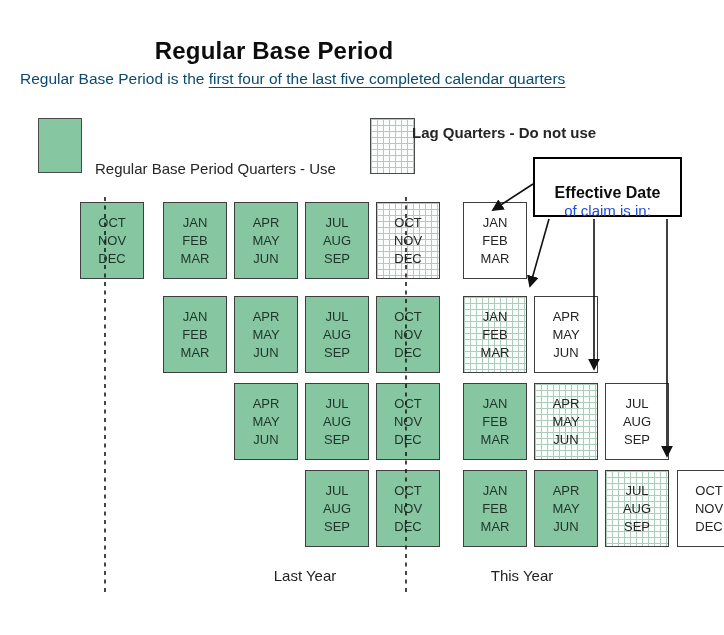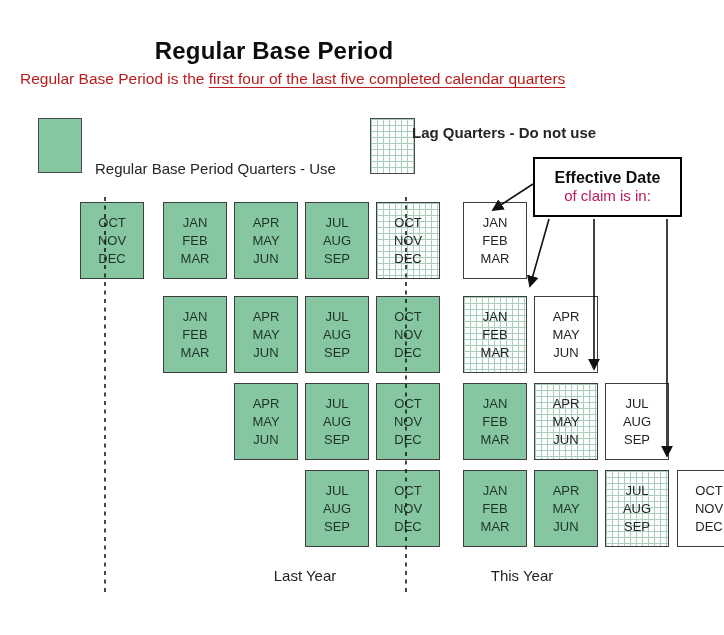--- a/index.html
+++ b/index.html
@@ -5,44 +5,44 @@
   html,body { margin:0; padding:0; background:#ffffff; }
   .page {
     position:relative; width:724px; height:635px; background:#ffffff;
     font-family:"Liberation Sans","DejaVu Sans",sans-serif; color:#1c1c1c;
     overflow:hidden;
   }
   .title {
     position:absolute; top:37px; left:4px; width:540px; text-align:center;
     font-size:24px; font-weight:bold; color:#0d0d0d; letter-spacing:0.2px;
   }
-  .subtitle { position:absolute; top:70px; left:20px; font-size:15.5px; color:#b91c1c; white-space:nowrap; }
+  .subtitle { position:absolute; top:70px; left:20px; font-size:15.5px; color:#0c4a6e; white-space:nowrap; }
   .subtitle .u { text-decoration:underline; text-underline-offset:3px; }
 
   .swatch { position:absolute; box-sizing:border-box; border:1px solid #4a4a4a; }
   .swatch-use { left:38px; top:118px; width:44px; height:55px; background:#86C6A1; }
   .swatch-lag { left:370px; top:118px; width:45px; height:56px; }
   .lagfill {
     background-color:#FCFEFD;
     background-image:
       linear-gradient(#ABCDBB 1px, transparent 1px),
       linear-gradient(90deg, #ABCDBB 1px, transparent 1px);
     background-size:6px 6px;
   }
   .legend-label { position:absolute; font-size:15px; color:#262626; white-space:nowrap; }
   .legend-label-use { left:95px; top:124px;margin-top:36px; }
   .legend-label-lag { left:412px; top:124px;font-weight:bold; }
 
   .callout {
     position:absolute; left:533px; top:157px; width:149px; height:60px;
     box-sizing:border-box; border:2px solid #000; background:#fff;
-    text-align:center; padding-top:9px; z-index:3;
+    text-align:center; padding-top:24px; z-index:3;
   }
   .callout .l1 { font-size:16px; font-weight:bold; color:#0d0d0d; line-height:19px; }
-  .callout .l2 { font-size:15px; color:#be185d; line-height:18px; }
+  .callout .l2 { font-size:15px; color:#1d4ed8; line-height:18px; }
 
   .qbox {
     position:absolute; width:64px; height:77px; box-sizing:border-box;
     border:1px solid #3E3E3E; display:flex; flex-direction:column;
     justify-content:center; align-items:center; text-align:center;
     font-size:13px; line-height:18px; color:#242424; z-index:1;margin-left:48px;
   }
   .qbox.use { background:#86C6A1; color:#1F3429; }
   .qbox.plain { background:#ffffff; }
 

